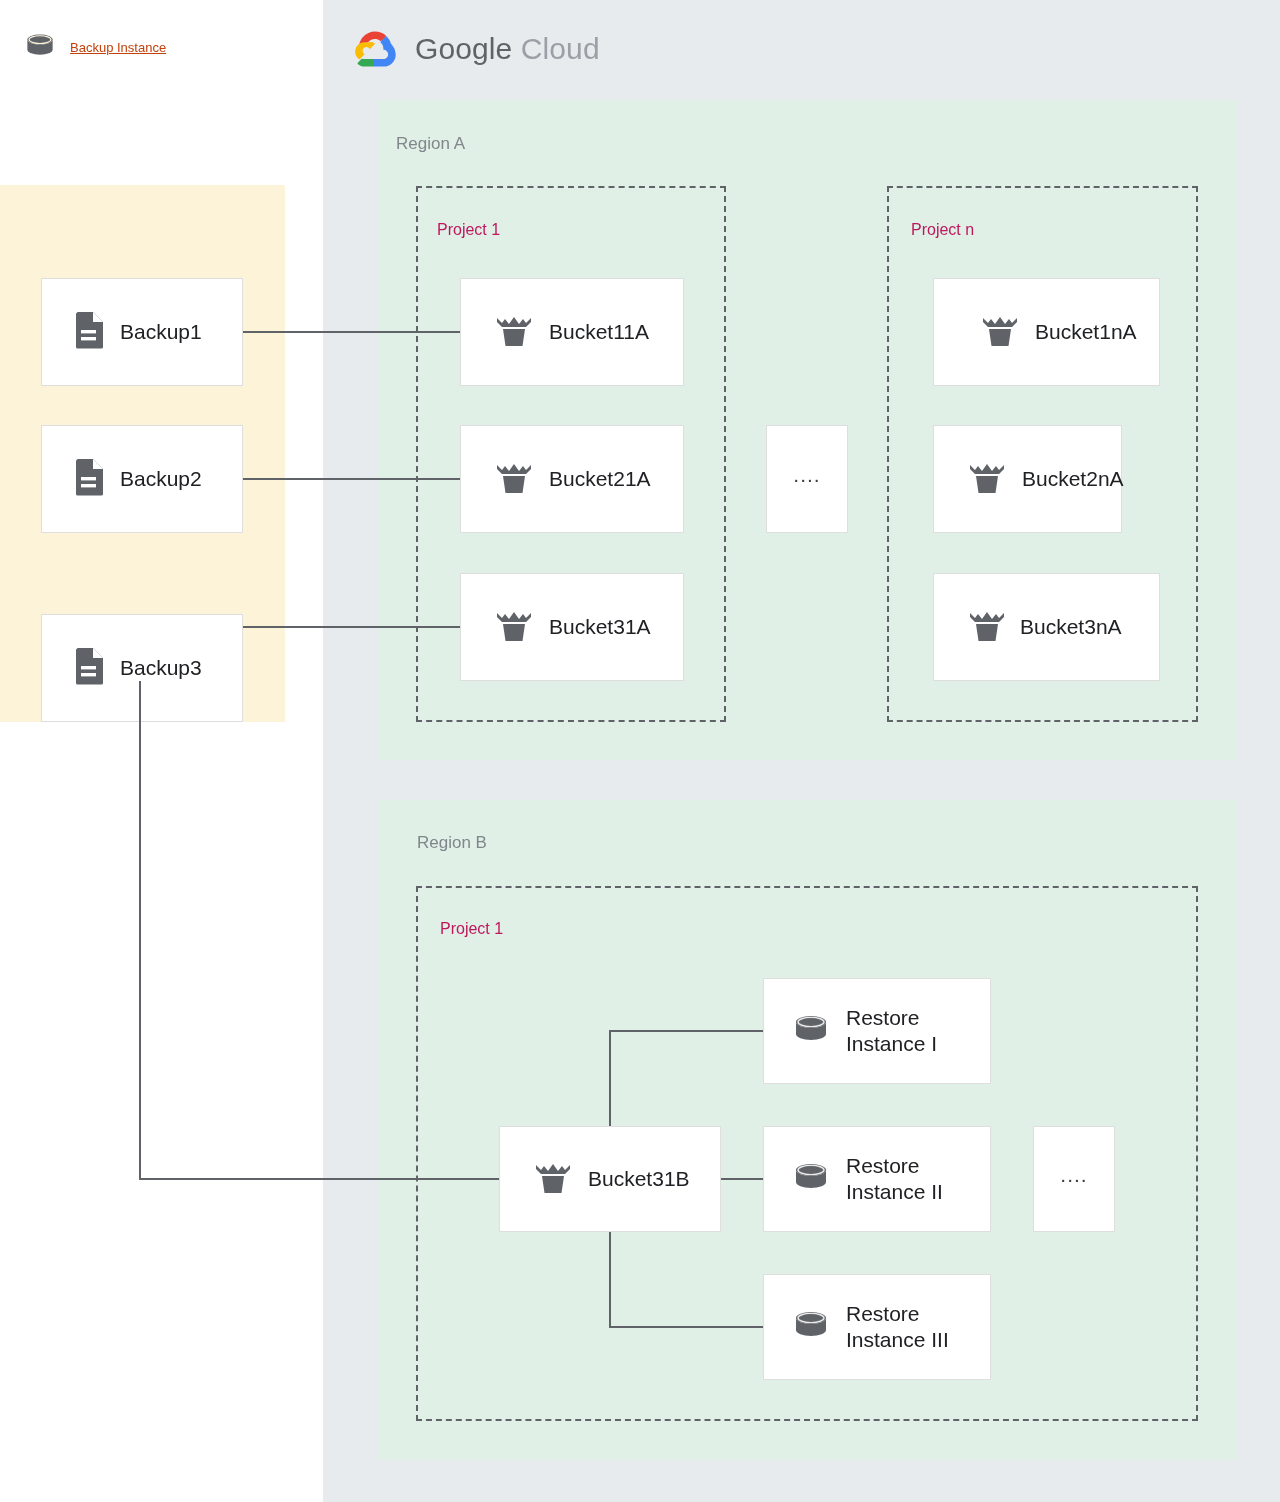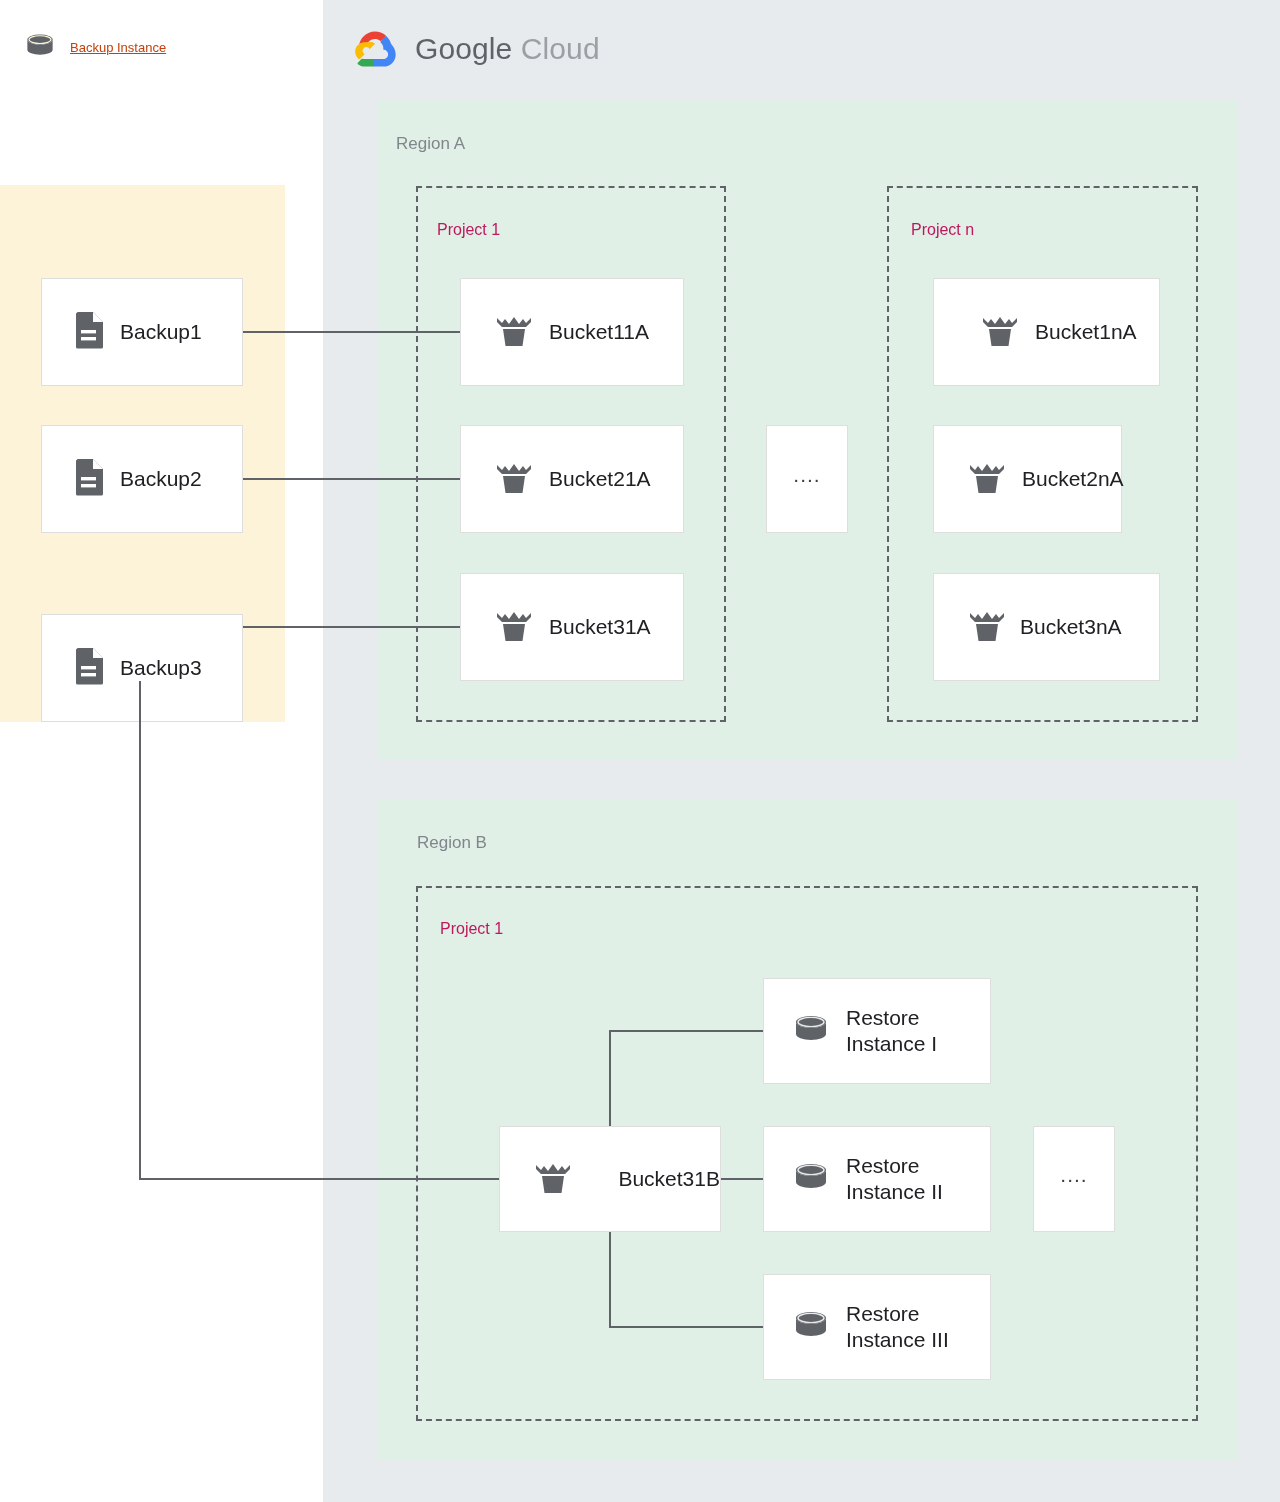--- a/index.html
+++ b/index.html
@@ -235,21 +235,21 @@
     </span>
     <span class="node-label">Bucket3nA</span>
   </div>
 
   <div class="region region-b"></div>
   <div class="region-label" style="left:396px; top:833px;margin-left:21px;">Region B</div>
 
   <div class="project-box" style="left:416px; top:886px; width:782px; height:535px;"></div>
   <div class="project-label" style="left:440px; top:920px;">Project 1</div>
 
-  <div class="node" style="left:499px; top:1126px; width:222px; height:106px;justify-content:space-between;">
+  <div class="node" style="left:499px; top:1126px; width:222px; height:106px;">
     <span class="icon">
       <svg width="38" height="36" viewBox="0 0 38 36">
           <path d="M2 6 L7 11 L10 7 L14 12 L19 5 L24 12 L28 7 L31 11 L36 6 L36 10 L31 15 L7 15 L2 10 Z" fill="#5f6368"></path>
           <path d="M8 17 L30 17 L27.5 34 L10.5 34 Z" fill="#5f6368"></path>
         </svg>
     </span>
     <span class="node-label">Bucket31B</span>
   </div>
 
   <div class="node" style="left:763px; top:978px; width:228px; height:106px; padding-left:28px;">

